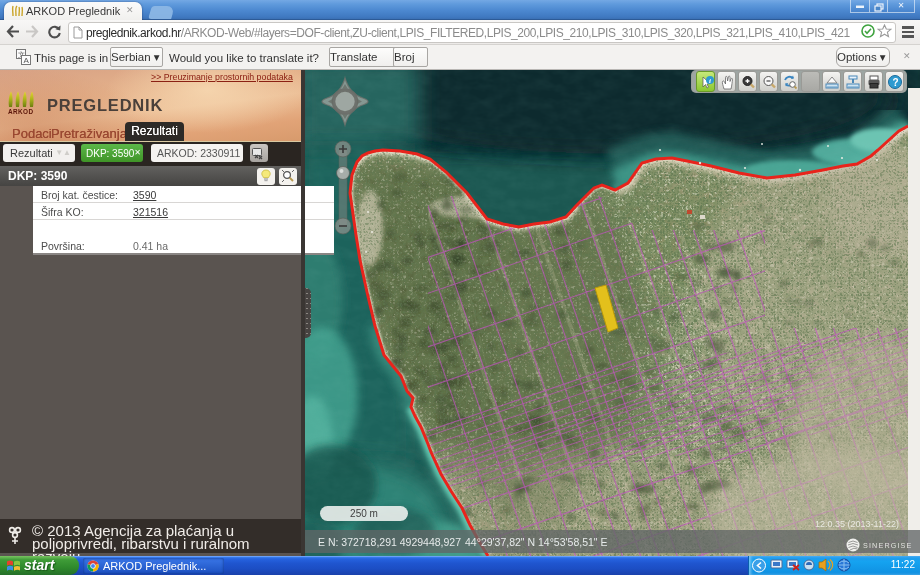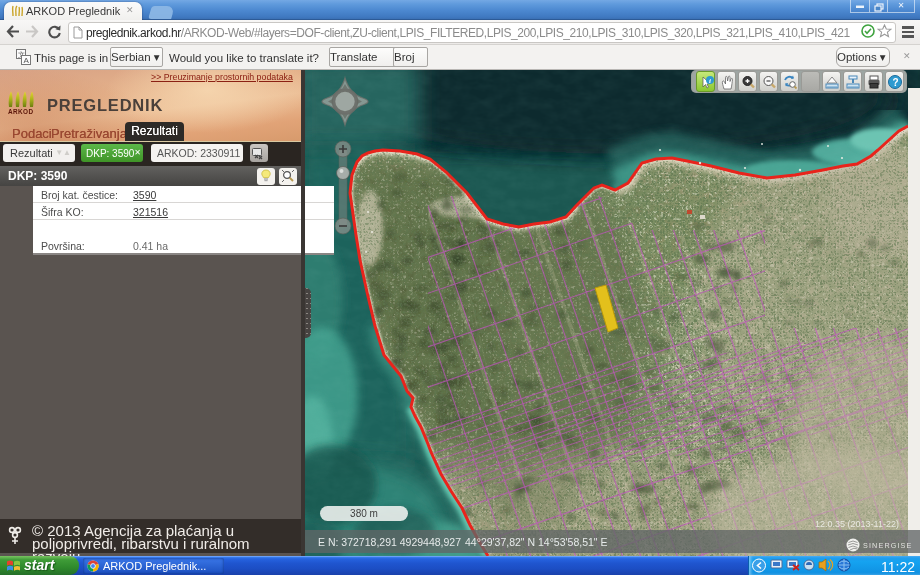--- a/index.html
+++ b/index.html
@@ -59,21 +59,21 @@
     background:linear-gradient(180deg,#3a81f0 0%,#2663e0 10%,#1f55cf 35%,#1c4ec4 65%,#1941ab 100%); }
   #startbtn { left:0; top:556px; width:79px; height:19px; border-radius:0 9px 9px 0;
     background:linear-gradient(180deg,#79c361 0%,#3f9c38 20%,#2f8a2c 60%,#257029 100%);
     color:#fff; font-style:italic; font-weight:bold; font-size:14px; text-shadow:1px 1px 1px #1a5a1a; }
   #taskitem { left:83px; top:558px; width:141px; height:16px; border-radius:2px;
     background:linear-gradient(180deg,#3a77e8,#1c50c0); box-shadow:inset 0 0 3px #0c2f80;
     color:#fff; font-size:11px; }
   #tray { right:0; top:556px; width:172px; height:19px;
     background:linear-gradient(180deg,#2399ee 0%,#15a3f0 30%,#0f8ee0 100%);
     border-left:1px solid #0a5fae; box-shadow:inset 2px 0 3px rgba(255,255,255,.4); }
-  #clock { position:absolute; right:5px; top:559px; color:#fff; font-size:14px; }
+  #clock { position:absolute; right:5px; top:559px; color:#fff; font-size:10px; }
 </style>
 </head>
 <body>
 <div id="stage">
 
   <div class="abs" id="titlebar"></div>
   <div class="abs" id="tab"></div>
   <div class="abs" style="left:11px; top:4px;"><svg width="13" height="13" viewBox="0 0 13 13">
         <g stroke="#caa52a" stroke-width="1.4" fill="none">
 <path d="M2,11 C2,6 1,4 2,1"></path>
@@ -710,21 +710,21 @@
   <div class="abs" style="left:333px; top:140px;"><svg width="20" height="95" viewBox="0 0 20 95">
         <rect x="6" y="8" width="8" height="79" rx="4" fill="rgba(130,135,130,.55)" stroke="rgba(90,95,90,.5)"></rect>
 <circle cx="10" cy="9" r="8" fill="rgba(140,145,140,.75)" stroke="rgba(90,95,90,.7)"></circle>
         <path d="M6,9 h8 M10,5 v8" stroke="#3a3a3a" stroke-width="1.6"></path>
 <circle cx="10" cy="86" r="8" fill="rgba(140,145,140,.75)" stroke="rgba(90,95,90,.7)"></circle>
         <path d="M6,86 h8" stroke="#3a3a3a" stroke-width="1.6"></path>
 <circle cx="10" cy="33" r="6.5" fill="rgba(175,180,175,.9)" stroke="rgba(90,95,90,.8)"></circle>
         <circle cx="8.5" cy="31" r="2" fill="rgba(230,232,230,.8)"></circle>
       </svg></div>
   <div class="abs" id="handle"></div>
-  <div class="abs" id="scalepill">380 m</div>
+  <div class="abs" id="scalepill">250 m</div>
   <div class="abs" style="left:815px; top:519px; font-size:9px; color:rgba(238,238,233,.9);">12.0.35 (2013-11-22)</div>
   <div class="abs" id="coordbar">
     <span style="position:absolute; left:13px; top:6px; font-size:10.5px;">E N: 372718,291 4929448,927</span>
     <span style="position:absolute; left:160px; top:6px; font-size:10.5px;">44°29'37,82" N 14°53'58,51" E</span>
   </div>
   <div class="abs" style="left:846px; top:537px;"><svg width="105" height="16" viewBox="0 0 105 16">
         <circle cx="7" cy="8" r="6.5" fill="#f0f0ee"></circle>
 <path d="M2.5,5.5 Q7,2.5 11.5,5.5 M2,8 Q7,5 12,8 M2.5,10.5 Q7,7.5 11.5,10.5 M4,13 Q8,10 11.5,12" stroke="#9a9a98" stroke-width="1" fill="none"></path>
 <text x="17" y="11" font-size="7.2" fill="rgba(238,238,235,.9)" font-family="Liberation Sans" letter-spacing="1.15">SINERGISE</text>
       </svg></div>

